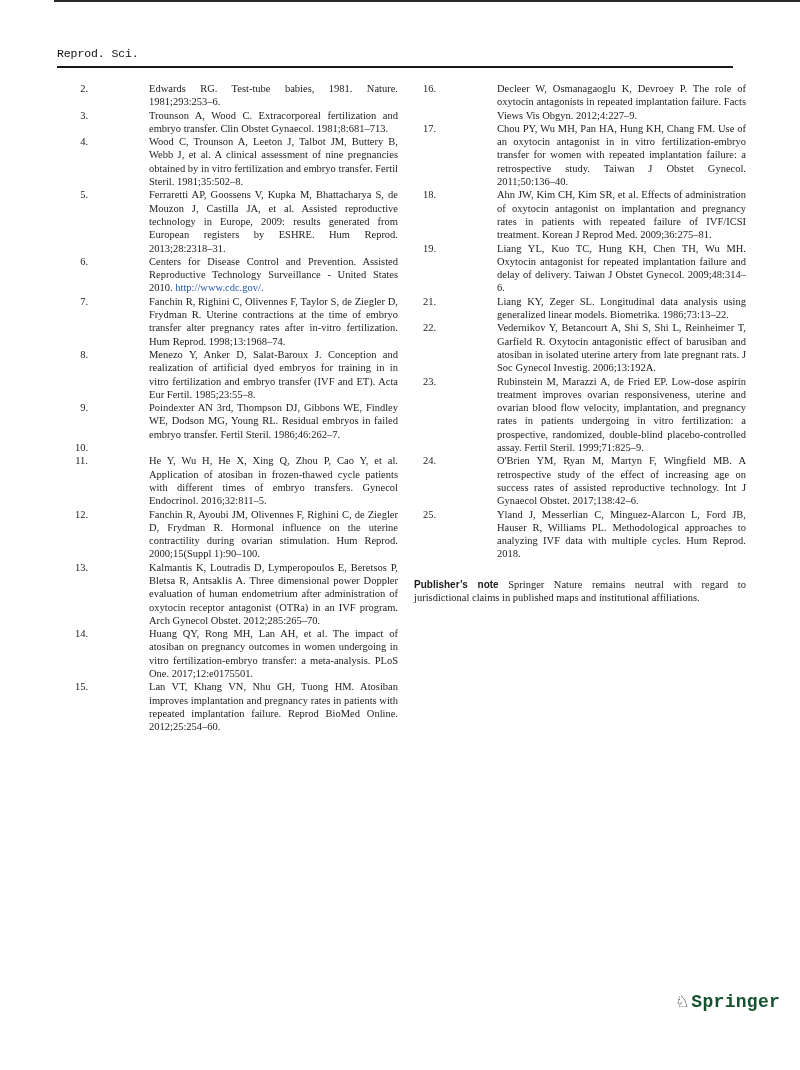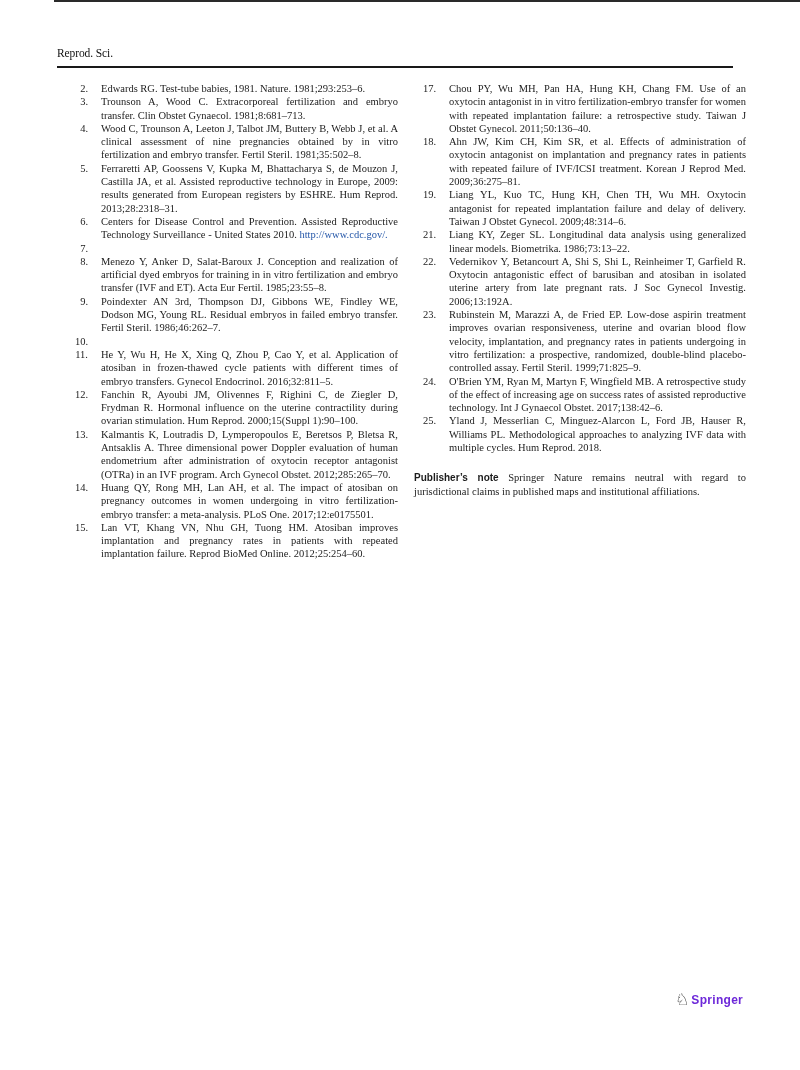--- a/index.html
+++ b/index.html
@@ -10,53 +10,53 @@
     font-family: "Liberation Serif", serif;
     color: #1c1c1c;
     overflow: hidden;
   }
   .scan-edge {
     position: absolute; top: 0; left: 54px; width: 746px; height: 2px;
     background: #2a2a2a;
   }
   .running-head {
     position: absolute; top: 47px; left: 57px;
-    font-family: Liberation Serif, serif;
+    font-family: Liberation Mono, monospace;
     font-size: 11.5px; letter-spacing: -0.1px; color: #111;
   }
   .head-rule {
     position: absolute; top: 66px; left: 57px; width: 676px; height: 1.6px;
     background: #191919;
   }
   .columns {
     position: absolute; top: 82px; left: 66px; width: 680px;
     display: flex; gap: 16px;
   }
   .col { flex: 1; min-width: 0; }
   ol.refs { list-style: none; margin: 0; padding: 0; }
   li.ref { display: flex; font-size: 10.5px; line-height: 13.3px; }
   .ref-num { flex: 0 0 22px; text-align: right; margin-right: 13px; }
-  .ref-text { flex: 1; text-align: justify; }
+  .ref-text { flex: 1; text-align: justify; margin-left: 48px; }
   .ref-link { text-decoration: none; cursor: pointer; }
   .pub-note {
     margin: 17px 0 1px 0; font-size: 10.5px; line-height: 13.3px;
     text-align: justify;
   }
   .pub-note-label {
     font-family: "Liberation Sans", sans-serif;
     font-weight: bold; font-size: 10px;
   }
   .footer-logo {
     position: absolute; top: 992px; left: 675px;
     display: flex; align-items: center; gap: 2px;
   }
   .logo-glyph { font-size: 16px; line-height: 16px; color: #1c1c1c; }
   .logo-text {
-    font-family: Liberation Sans, sans-serif; font-weight: bold;
-    font-size: 12px; letter-spacing: 0.3px; color: #6d28d9;
+    font-family: Liberation Mono, monospace; font-weight: bold;
+    font-size: 18px; letter-spacing: 0.3px; color: #14532d;
   }
 </style>
 </head>
 <body>
 
 <div>
 
   <div class="scan-edge"></div>
 
   <div class="running-head">Reprod. Sci.</div>
@@ -81,20 +81,21 @@
           <li class="ref">
             <span class="ref-num">5.</span>
             <span class="ref-text">Ferraretti AP, Goossens V, Kupka M, Bhattacharya S, de Mouzon J, Castilla JA, et al. Assisted reproductive technology in Europe, 2009: results generated from European registers by ESHRE. Hum Reprod. 2013;28:2318–31.</span>
           </li>
           <li class="ref">
             <span class="ref-num">6.</span>
             <span class="ref-text">Centers for Disease Control and Prevention. Assisted Reproductive Technology Surveillance - United States 2010. <a class="ref-link" style="color: rgb(36, 86, 168);">http://www.cdc.gov/.</a></span>
           </li>
           <li class="ref">
             <span class="ref-num">7.</span>
+            <span class="ref-text">Fanchin R, Righini C, Olivennes F, Taylor S, de Ziegler D, Frydman R. Uterine contractions at the time of embryo transfer alter pregnancy rates after in-vitro fertilization. Hum Reprod. 1998;13:1968–74.</span>
           </li>
           <li class="ref">
             <span class="ref-num">8.</span>
             <span class="ref-text">Menezo Y, Anker D, Salat-Baroux J. Conception and realization of artificial dyed embryos for training in in vitro fertilization and embryo transfer (IVF and ET). Acta Eur Fertil. 1985;23:55–8.</span>
           </li>
           <li class="ref">
             <span class="ref-num">9.</span>
             <span class="ref-text">Poindexter AN 3rd, Thompson DJ, Gibbons WE, Findley WE, Dodson MG, Young RL. Residual embryos in failed embryo transfer. Fertil Steril. 1986;46:262–7.</span>
           </li>
           <li class="ref">
@@ -117,20 +118,24 @@
             <span class="ref-text">Huang QY, Rong MH, Lan AH, et al. The impact of atosiban on pregnancy outcomes in women undergoing in vitro fertilization-embryo transfer: a meta-analysis. PLoS One. 2017;12:e0175501.</span>
           </li>
           <li class="ref">
             <span class="ref-num">15.</span>
             <span class="ref-text">Lan VT, Khang VN, Nhu GH, Tuong HM. Atosiban improves implantation and pregnancy rates in patients with repeated implantation failure. Reprod BioMed Online. 2012;25:254–60.</span>
           </li>
         </ol>
     </div>
     <div class="col">
       <ol class="refs" id="refs-right">
+          <li class="ref">
+            <span class="ref-num">16.</span>
+            <span class="ref-text">Decleer W, Osmanagaoglu K, Devroey P. The role of oxytocin antagonists in repeated implantation failure. Facts Views Vis Obgyn. 2012;4:227–9.</span>
+          </li>
           <li class="ref">
             <span class="ref-num">17.</span>
             <span class="ref-text">Chou PY, Wu MH, Pan HA, Hung KH, Chang FM. Use of an oxytocin antagonist in in vitro fertilization-embryo transfer for women with repeated implantation failure: a retrospective study. Taiwan J Obstet Gynecol. 2011;50:136–40.</span>
           </li>
           <li class="ref">
             <span class="ref-num">18.</span>
             <span class="ref-text">Ahn JW, Kim CH, Kim SR, et al. Effects of administration of oxytocin antagonist on implantation and pregnancy rates in patients with repeated failure of IVF/ICSI treatment. Korean J Reprod Med. 2009;36:275–81.</span>
           </li>
           <li class="ref">
             <span class="ref-num">19.</span>

